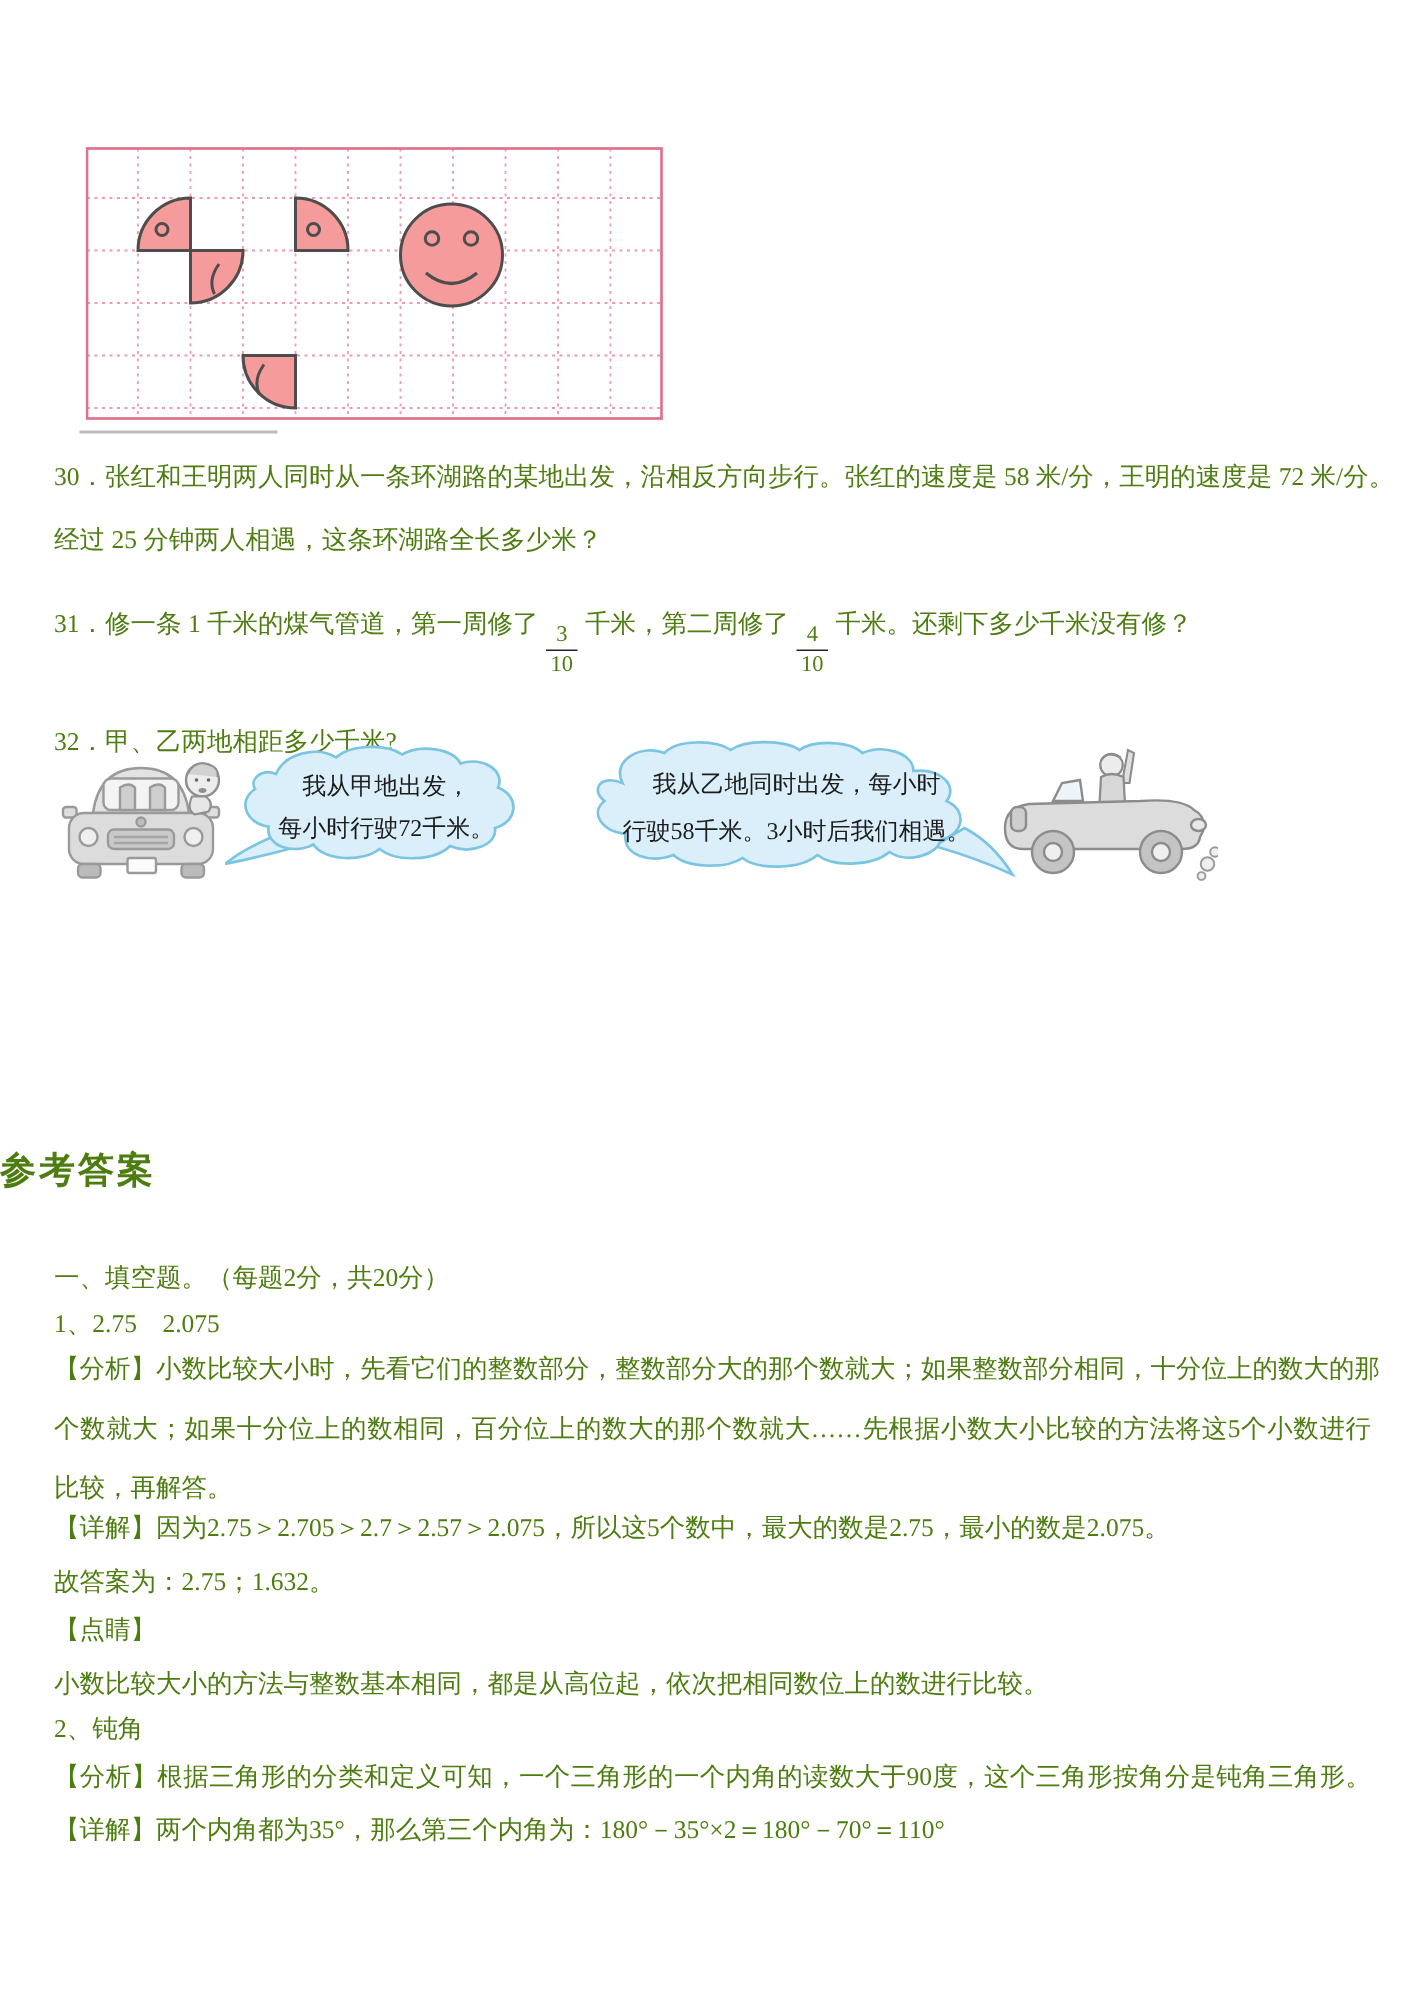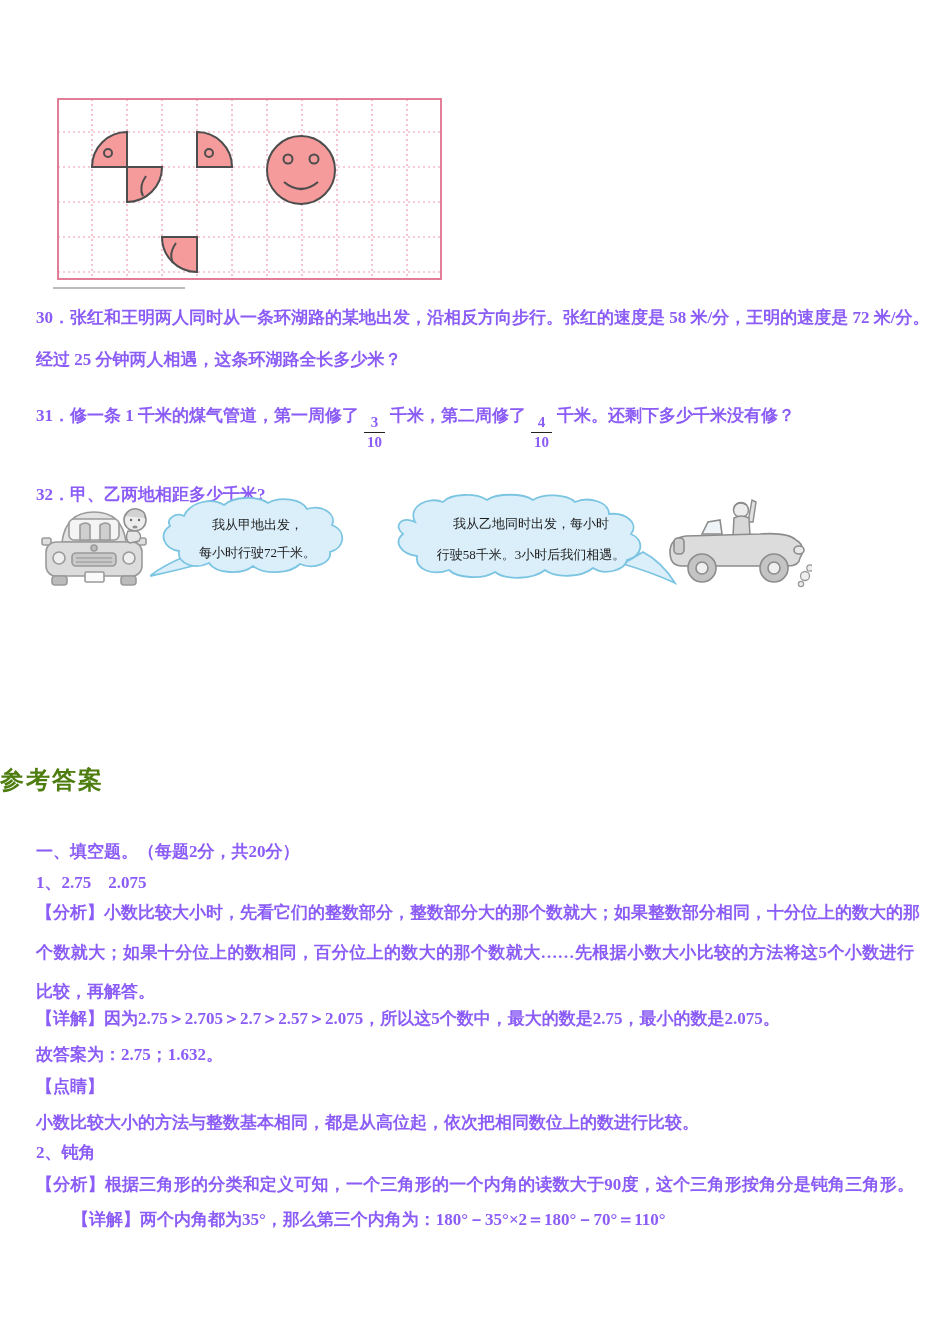--- a/index.html
+++ b/index.html
@@ -11,23 +11,22 @@
     background:#ffffff;
     font-family:"Liberation Serif","DejaVu Serif",serif;
     color:#111;
     overflow:hidden;
   }
   .abs{position:absolute;}
   .para{
     position:absolute;
     left:36px;width:878px;
     font-size:17px;
-    color:#8b5cf6;
+    color:#4d7c0f;
     white-space:nowrap;
-    font-weight:bold;
   }
   .stretch{
     text-align:justify;
     text-align-last:justify;
   }
   .frac{
     display:inline-flex;
     flex-direction:column;
     align-items:center;
     line-height:1;
@@ -42,21 +41,21 @@
     left:0;width:950px;top:764px;
     text-align:left;
     font-size:24px;
     font-weight:bold;
     color:#4d7c0f;
     letter-spacing:2px;
   }
   .bubble-text{
     position:absolute;
     text-align:center;
-    font-size:13px;
+    font-size:16px;
     color:#1c1c1c;
     width:100%;
     left:0;
   }
   .bubble-text div{white-space:nowrap;}
   .scan-line{
     position:absolute;
     left:53px;top:287px;
     width:132px;height:2px;
     background:#b9bdc0;
@@ -238,15 +237,15 @@
   <div class="para" style="top:871px;">1、2.75　2.075</div>
   <div class="para stretch" style="top:901px;">【分析】小数比较大小时，先看它们的整数部分，整数部分大的那个数就大；如果整数部分相同，十分位上的数大的那</div>
   <div class="para stretch" style="top:941px;">个数就大；如果十分位上的数相同，百分位上的数大的那个数就大……先根据小数大小比较的方法将这5个小数进行</div>
   <div class="para" style="top:980px;">比较，再解答。</div>
   <div class="para" style="top:1007px;">【详解】因为2.75＞2.705＞2.7＞2.57＞2.075，所以这5个数中，最大的数是2.75，最小的数是2.075。</div>
   <div class="para" style="top:1043px;">故答案为：2.75；1.632。</div>
   <div class="para" style="top:1111px;">小数比较大小的方法与整数基本相同，都是从高位起，依次把相同数位上的数进行比较。</div>
   <div class="para" style="top:1075px;">【点睛】</div>
   <div class="para" style="top:1141px;">2、钝角</div>
   <div class="para stretch" style="top:1173px;">【分析】根据三角形的分类和定义可知，一个三角形的一个内角的读数大于90度，这个三角形按角分是钝角三角形。</div>
-  <div class="para" style="top:1208px;margin-left:36px;">【详解】两个内角都为35°，那么第三个内角为：180°－35°×2＝180°－70°＝110°</div>
+  <div class="para" style="top:1208px;">【详解】两个内角都为35°，那么第三个内角为：180°－35°×2＝180°－70°＝110°</div>
 
 </div>
 
 </body></html>

